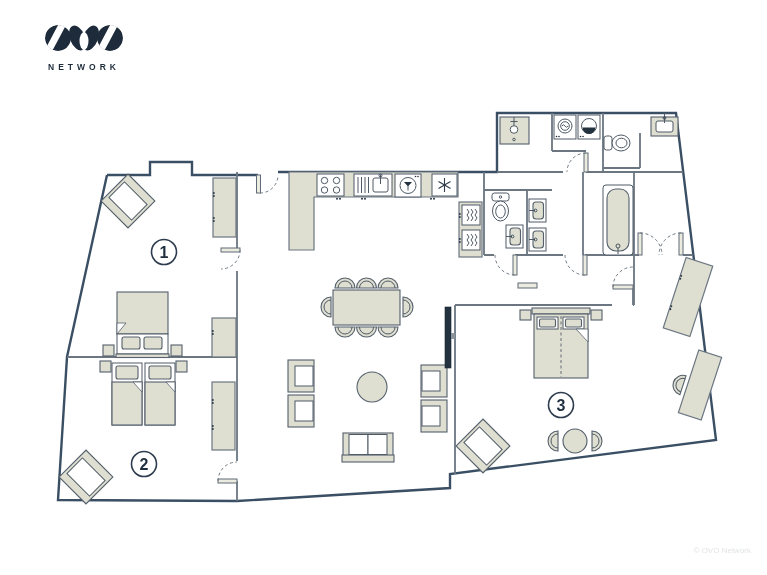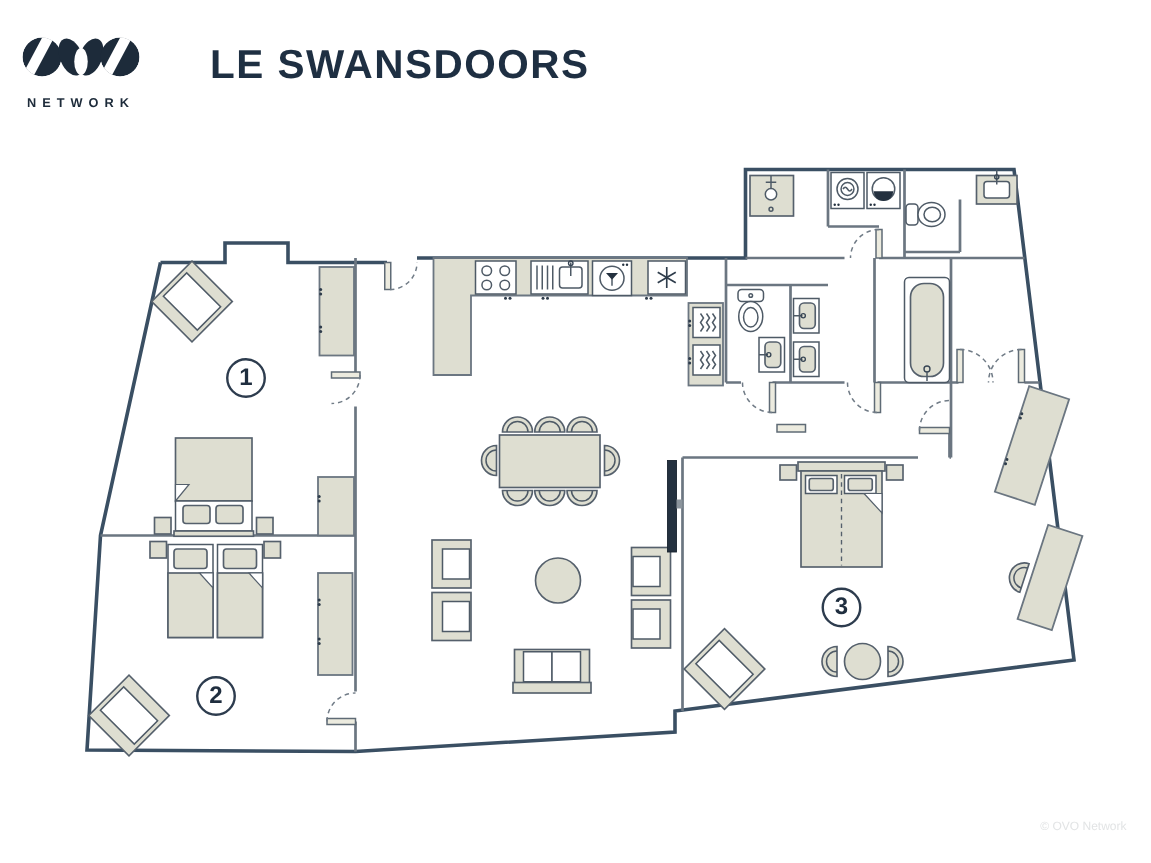--- a/index.html
+++ b/index.html
@@ -1,19 +1,19 @@
 <!DOCTYPE html>
 <html><head>
 <meta charset="utf-8">
 <style>
   html,body{margin:0;padding:0;background:#fff;}
   #page{position:relative;width:767px;height:575px;background:#ffffff;overflow:hidden;
         font-family:"Liberation Sans",sans-serif;}
   #hdr{position:absolute;left:0;top:0;width:767px;height:90px;}
-  #logo{position:absolute;left:14px;top:20px;width:80px;text-align:center;}
+  #logo{position:absolute;left:44px;top:20px;width:80px;text-align:center;}
   #logo .sub{margin-top:2px;font-size:8.5px;letter-spacing:4px;font-weight:bold;color:#1d2b3a;}
   .srhide{position:absolute;width:1px;height:1px;overflow:hidden;clip:rect(0 0 0 0);}
   #title{position:absolute;left:140px;top:28px;font-size:27px;font-weight:bold;
          letter-spacing:1px;color:#1e2f42;}
   #wm{position:absolute;right:16px;bottom:20px;font-size:8px;color:#e2e4e5;}
   svg text{font-family:"Liberation Sans",sans-serif;}
   
   .wx{fill:none;stroke:#3a4f63;stroke-width:2.4;stroke-linejoin:miter;}
   .wi{fill:none;stroke:#6b7681;stroke-width:1.8;}
   .furn{fill:#deded1;stroke:#55606c;stroke-width:1.1;}
@@ -52,21 +52,20 @@
           <ellipse cx="46.5" cy="18" rx="7.5" ry="13" fill="#1d2b3a" transform="rotate(22 46.5 18)"></ellipse>
           <ellipse cx="40" cy="21" rx="4.5" ry="9" fill="#ffffff" transform="rotate(0 40 21)"></ellipse>
         </g>
         <g clip-path="url(#c3)">
           <circle cx="66" cy="18" r="13" fill="#1d2b3a"></circle>
           <rect x="60" y="-2" width="7" height="40" fill="#ffffff" transform="rotate(28 66 18)"></rect>
         </g>
       </svg>
       <div class="sub">NETWORK</div>
     </div>
-    <div id="title">LE SWANSDOORS</div>
   </div>
 
   <svg width="767" height="575" viewBox="0 0 767 575" style="position:absolute;left:0;top:0;">
 
     <defs>
       <g id="dchair">
         <path d="M-10,1 A10,10 0 0 1 10,1 Z" class="furn"></path>
         <path d="M-7,1 A7,7 0 0 1 7,1" class="lin" stroke-width="0.7"></path>
       </g>
       <g id="armchair">

